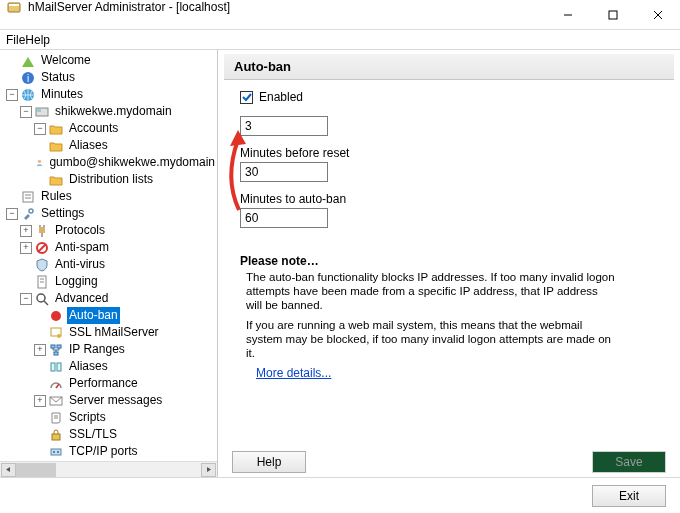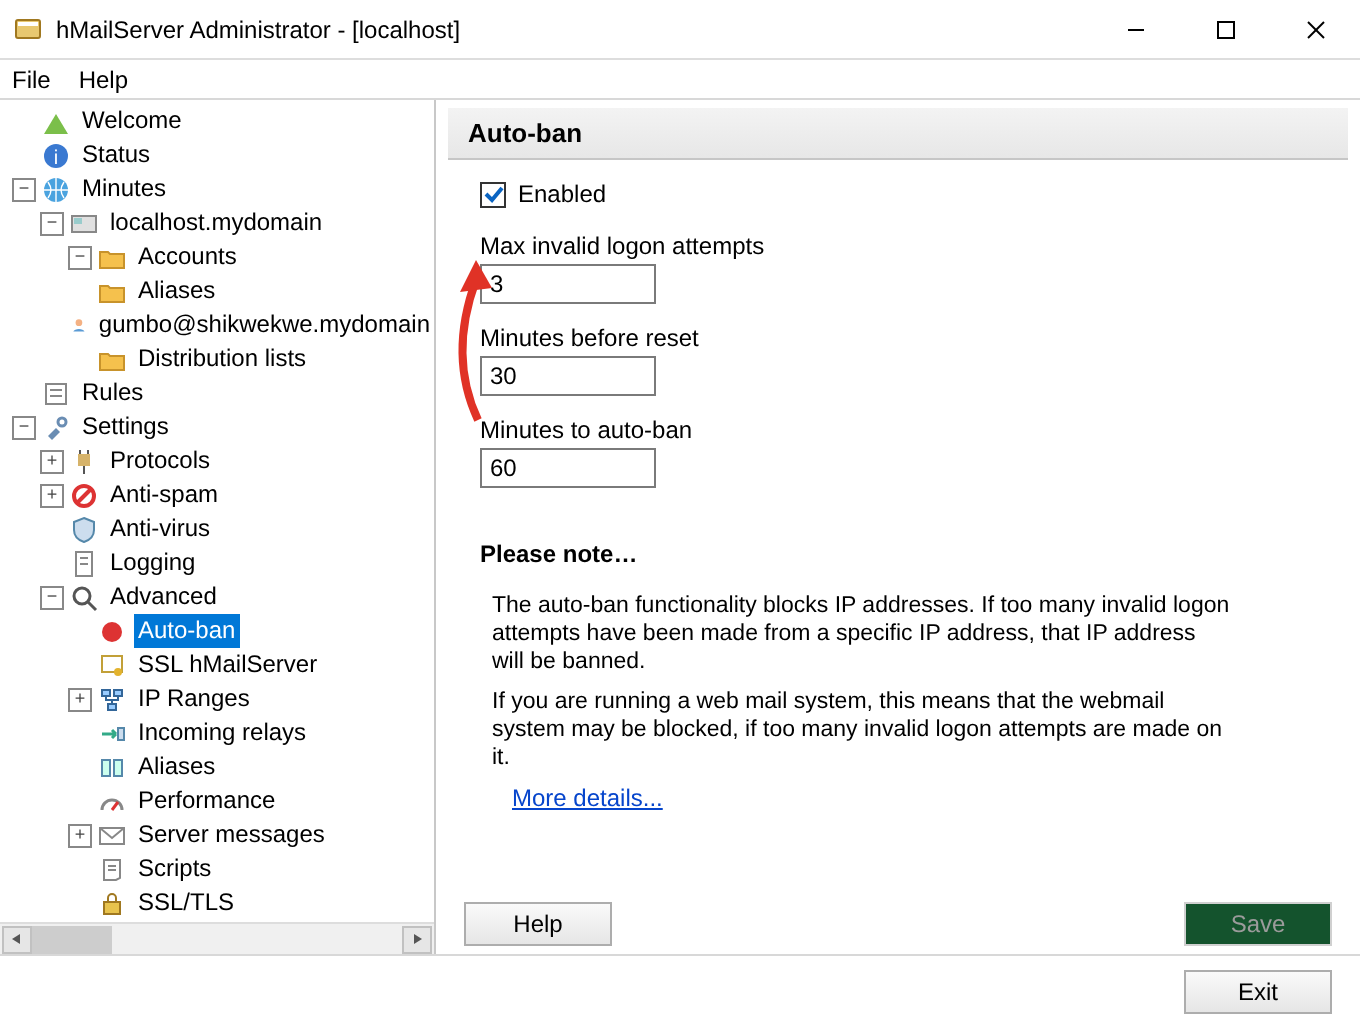--- a/index.html
+++ b/index.html
@@ -8,21 +8,20 @@
     width: 680px; height: 513px;
     font-family: "Segoe UI", Tahoma, sans-serif;
     font-size: 12px;
     color: #000;
     background: #fff;
     overflow: hidden;
   }
   .titlebar {
     height: 30px;
     display: flex;
-    align-items: center;
     border-bottom: 1px solid #ddd;
     padding-left: 6px;
     background: #fff;
   }
   .titlebar .app-icon {
     width: 16px; height: 16px; margin-right: 6px;
     display: flex; align-items: center; justify-content: center;
   }
   .titlebar .title { flex: 0 0 auto; font-size: 12px; }
   .titlebar .spacer { flex: 1 1 auto; }
@@ -30,21 +29,20 @@
     width: 45px; height: 30px;
     display: flex; align-items: center; justify-content: center;
     font-family: inherit;
   }
   .winbtn svg { width: 10px; height: 10px; }
   .menubar {
     height: 20px;
     display: flex; align-items: center;
     padding: 0 6px;
     border-bottom: 1px solid #d8d8d8;
-    gap: 14px;
   }
   .menubar span { font-size: 12px; }
   .body {
     display: flex;
     height: calc(513px - 30px - 20px - 36px);
   }
   .tree-pane {
     width: 218px;
     border-right: 1px solid #c8c8c8;
     background: #fff;
@@ -105,21 +103,21 @@
   .lbl { margin-bottom: 2px; }
   .txt {
     width: 88px; height: 20px;
     border: 1px solid #7a7a7a;
     padding: 1px 4px;
     font-family: inherit; font-size: 12px;
     margin-bottom: 10px;
     background: #fff;
   }
   .note-area { padding: 16px 22px 0 22px; max-width: 420px; }
-  .note-title { font-weight: bold; margin-bottom: 12px; }
+  .note-title { font-weight: bold; margin-bottom: 2px; }
   .note-p { margin: 2px 0 6px 6px; font-size: 11.5px; line-height: 14px;}
   .link { color: #0645cc; text-decoration: underline; cursor: pointer; margin-left:16px;}
   .btn-row {
     display: flex; align-items: center; justify-content: space-between;
     padding: 6px 14px 0 14px;
     position: absolute;
     bottom: 4px; left: 0; right: 0;
   }
   .btn {
     height: 22px; min-width: 74px;
@@ -222,21 +220,21 @@
 
       <div class="node">
         <span class="ind" style="width:18px"></span>
           <span class="exp">−</span>
         <span class="ticon">
             <svg viewBox="0 0 16 16">
               <rect x="2" y="4" width="12" height="8" fill="#e0e0e0" stroke="#888"></rect>
               <rect x="3" y="5" width="4" height="3" fill="#9cc"></rect>
             </svg>
           </span>
-        <span class="nlabel">localhost.mydomain</span>
+        <span class="nlabel">shikwekwe.mydomain</span>
       </div>
 
       <div class="node">
         <span class="ind" style="width:32px"></span>
           <span class="exp">−</span>
         <span class="ticon">
             <svg viewBox="0 0 16 16">
               <path d="M2 5h4l1 1h7v7H2z" fill="#f5c14d" stroke="#c8932b"></path>
             </svg>
           </span>
@@ -394,31 +392,20 @@
             <svg viewBox="0 0 16 16">
               <rect x="3" y="3" width="4" height="3" fill="#9cf" stroke="#369"></rect>
               <rect x="9" y="3" width="4" height="3" fill="#9cf" stroke="#369"></rect>
               <rect x="6" y="10" width="4" height="3" fill="#9cf" stroke="#369"></rect>
               <path d="M5 6v2h6V6M8 8v2" stroke="#369" fill="none"></path>
             </svg>
           </span>
         <span class="nlabel">IP Ranges</span>
       </div>
 
-      <div class="node">
-        <span class="ind" style="width:32px"></span>
-          <span class="exp-blank"></span>
-        <span class="ticon">
-            <svg viewBox="0 0 16 16">
-              <path d="M3 8h7m0 0l-2-2m2 2l-2 2" stroke="#3a8" stroke-width="1.5" fill="none"></path>
-              <rect x="11" y="5" width="3" height="6" fill="#cde" stroke="#58a"></rect>
-            </svg>
-          </span>
-        <span class="nlabel">Incoming relays</span>
-      </div>
 
       <div class="node">
         <span class="ind" style="width:32px"></span>
           <span class="exp-blank"></span>
         <span class="ticon">
             <svg viewBox="0 0 16 16">
               <rect x="3" y="4" width="4" height="8" fill="#cfe" stroke="#58a"></rect>
               <rect x="9" y="4" width="4" height="8" fill="#cfe" stroke="#58a"></rect>
             </svg>
           </span>
@@ -509,21 +496,20 @@
     <div class="form-area">
       <div class="chk-row">
         <span class="chk">
           <svg viewBox="0 0 10 10">
               <polyline points="1,5 4,8 9,2" fill="none" stroke="#0a64c2" stroke-width="2"></polyline>
             </svg>
         </span>
         <span>Enabled</span>
       </div>
 
-      <div class="lbl">Max invalid logon attempts</div>
       <input class="txt" value="3" style="">
 
       <div class="lbl">Minutes before reset</div>
       <input class="txt" value="30" style="">
 
       <div class="lbl">Minutes to auto-ban</div>
       <input class="txt" value="60" style="">
     </div>
 
     <div class="note-area">

